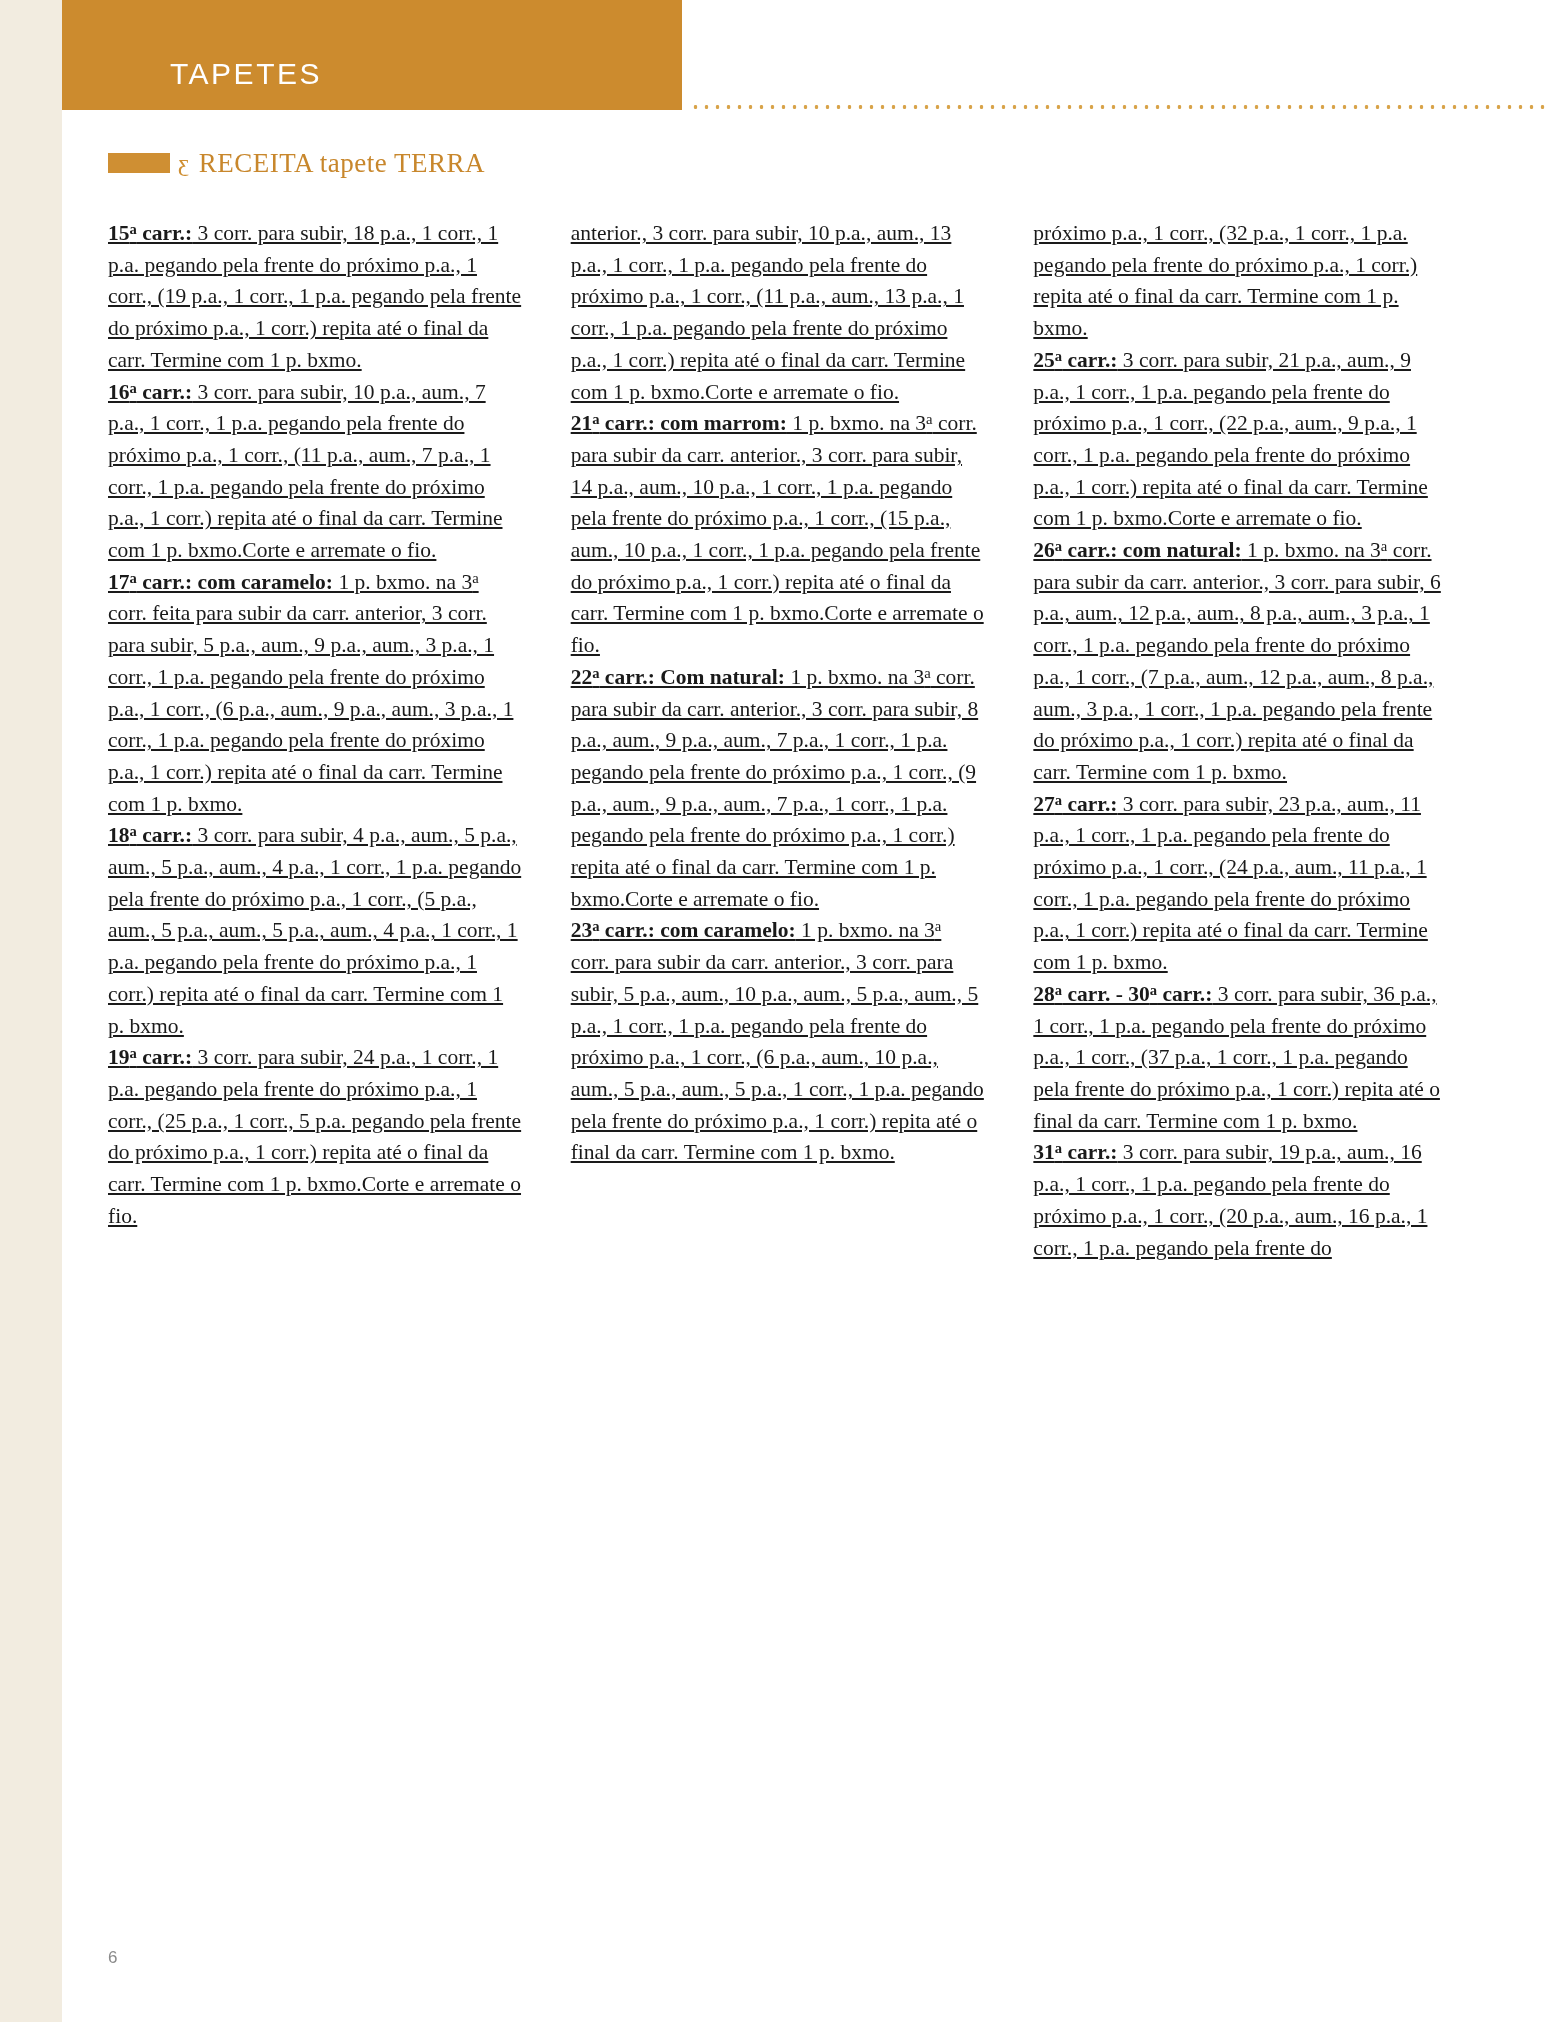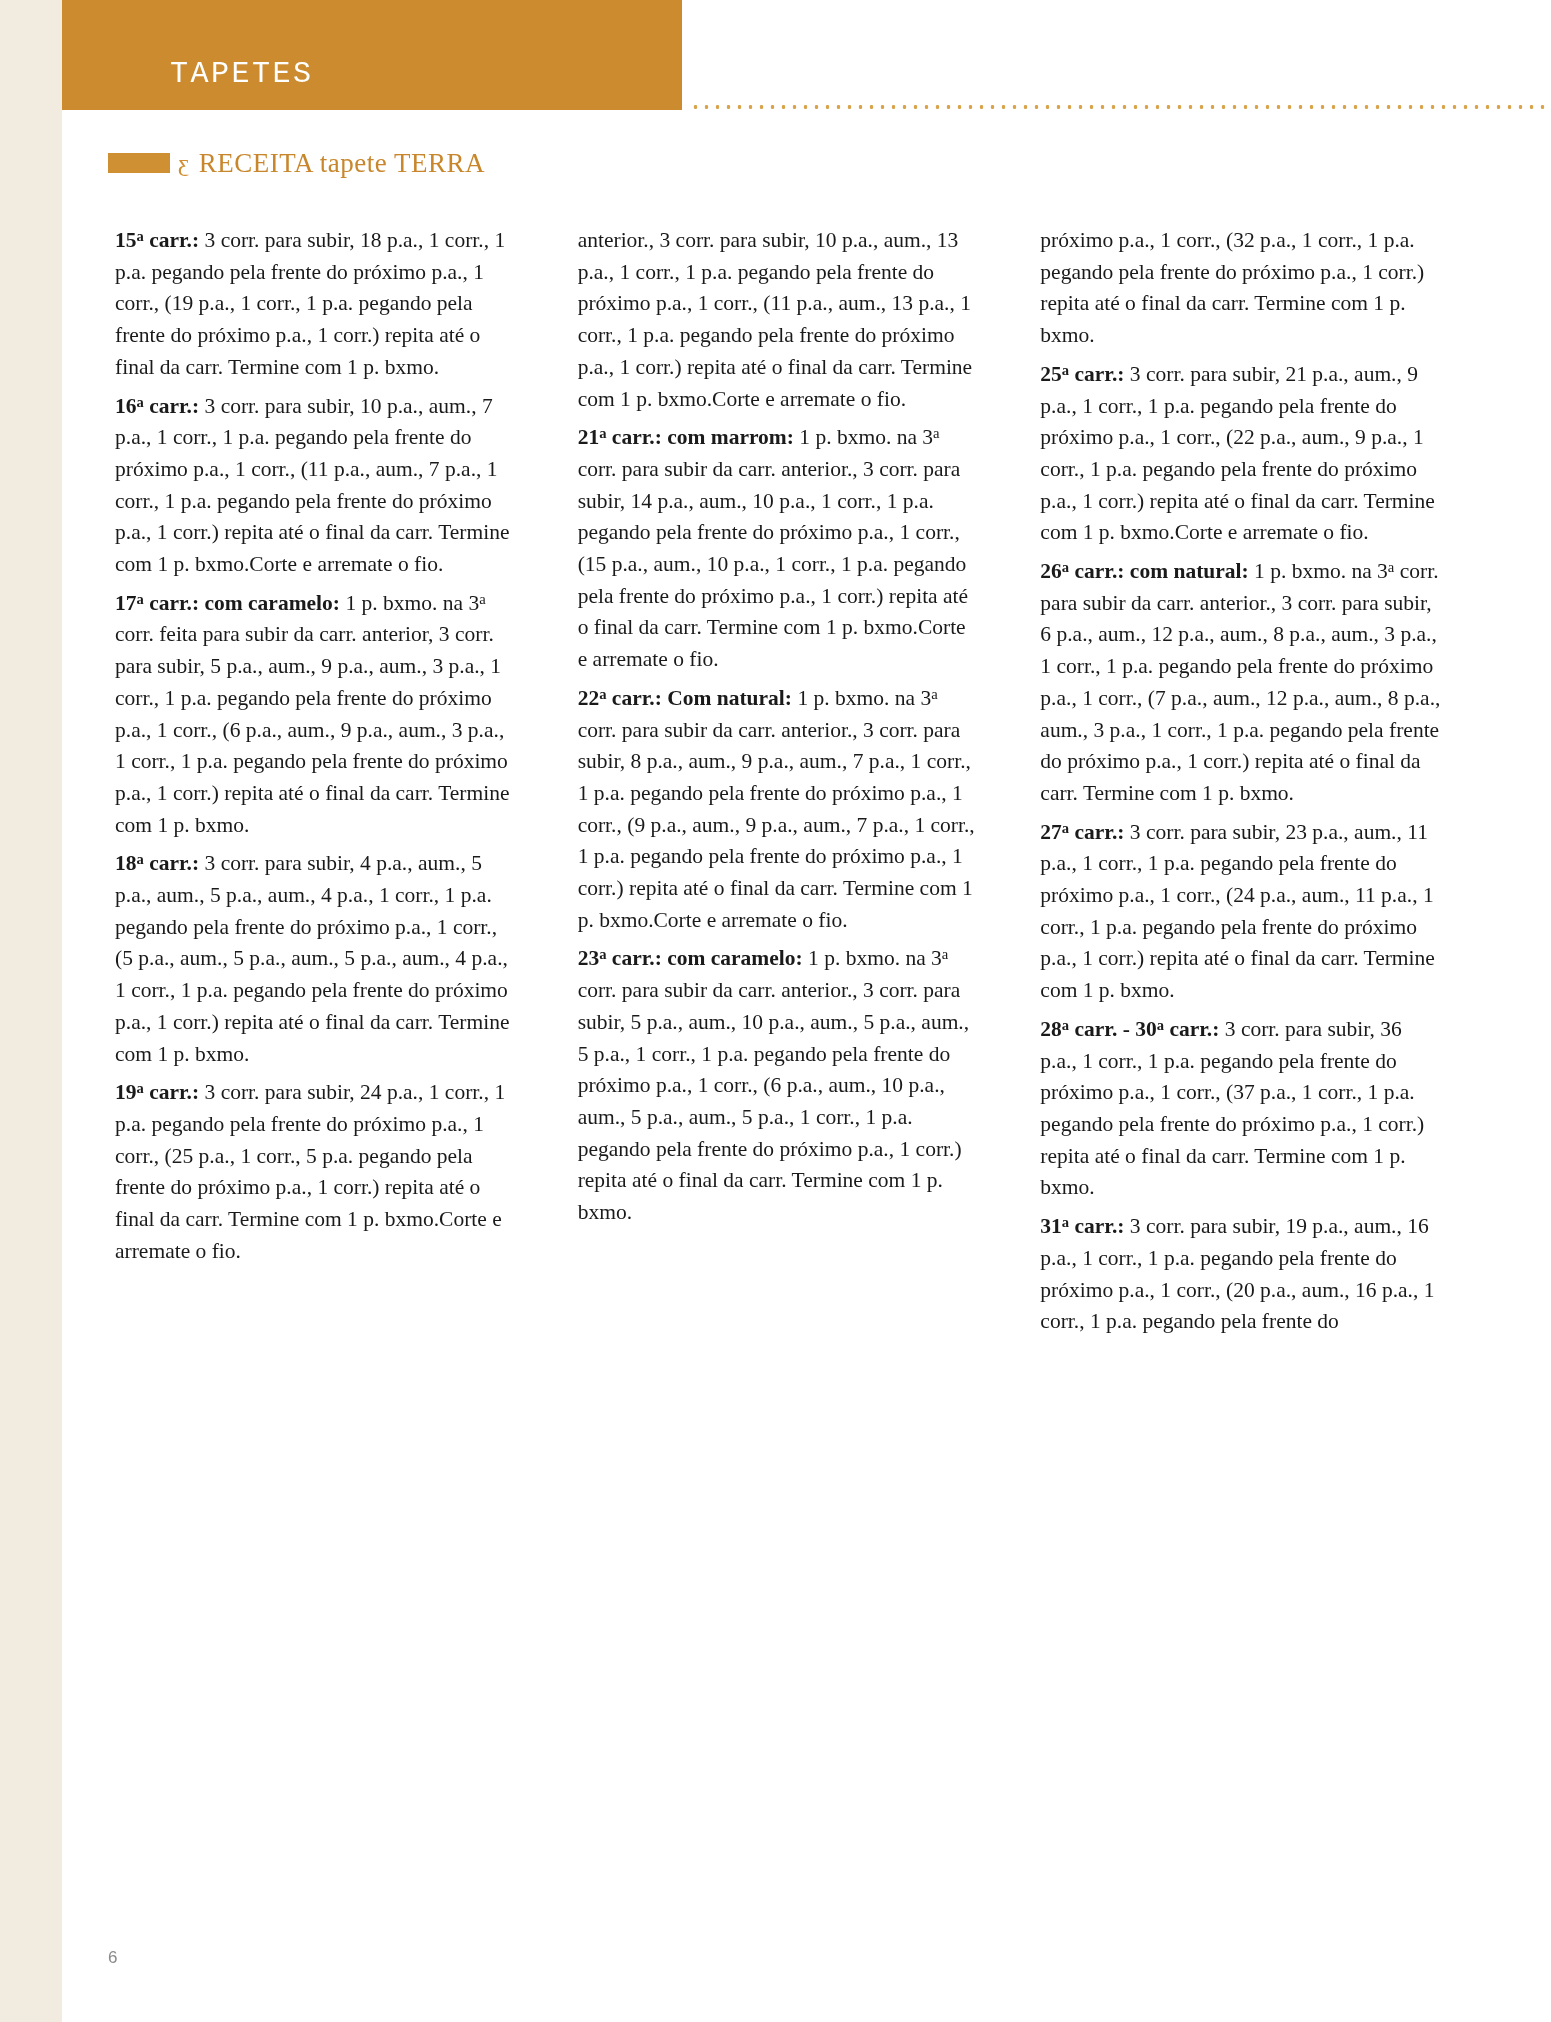--- a/index.html
+++ b/index.html
@@ -33,21 +33,21 @@
     height: 110px;
     background: #cc8b2e;
   }
   .header-title {
     position: absolute;
     left: 108px;
     top: 57px;
     font-size: 30px;
     letter-spacing: 2.5px;
     color: #ffffff;
-    font-family: Liberation Mono, monospace;
+    font-family: Liberation Sans, sans-serif;
     font-weight: normal;
   }
   .dotted-rule {
     position: absolute;
     left: 690px;
     top: 104px;
     width: 862px;
     height: 6px;
     background-image: radial-gradient(circle, #d8a349 1.7px, rgba(255,255,255,0) 2.1px);
     background-size: 11px 6px;
@@ -89,24 +89,25 @@
     left: 108px;
     top: 218px;
     width: 1340px;
     display: flex;
     gap: 48px;
   }
   .col {
     width: 415px;
   }
   .col p {
-    margin: 7px;
+    margin: 0;
     font-size: 21.5px;
     line-height: 1.475;
     text-align: left;
+    text-decoration: underline;
   }
   .col p b {
     font-weight: bold;
   }
   sup {
     font-size: 0.68em;
     vertical-align: 0.42em;
   }
   
   .page-num {

